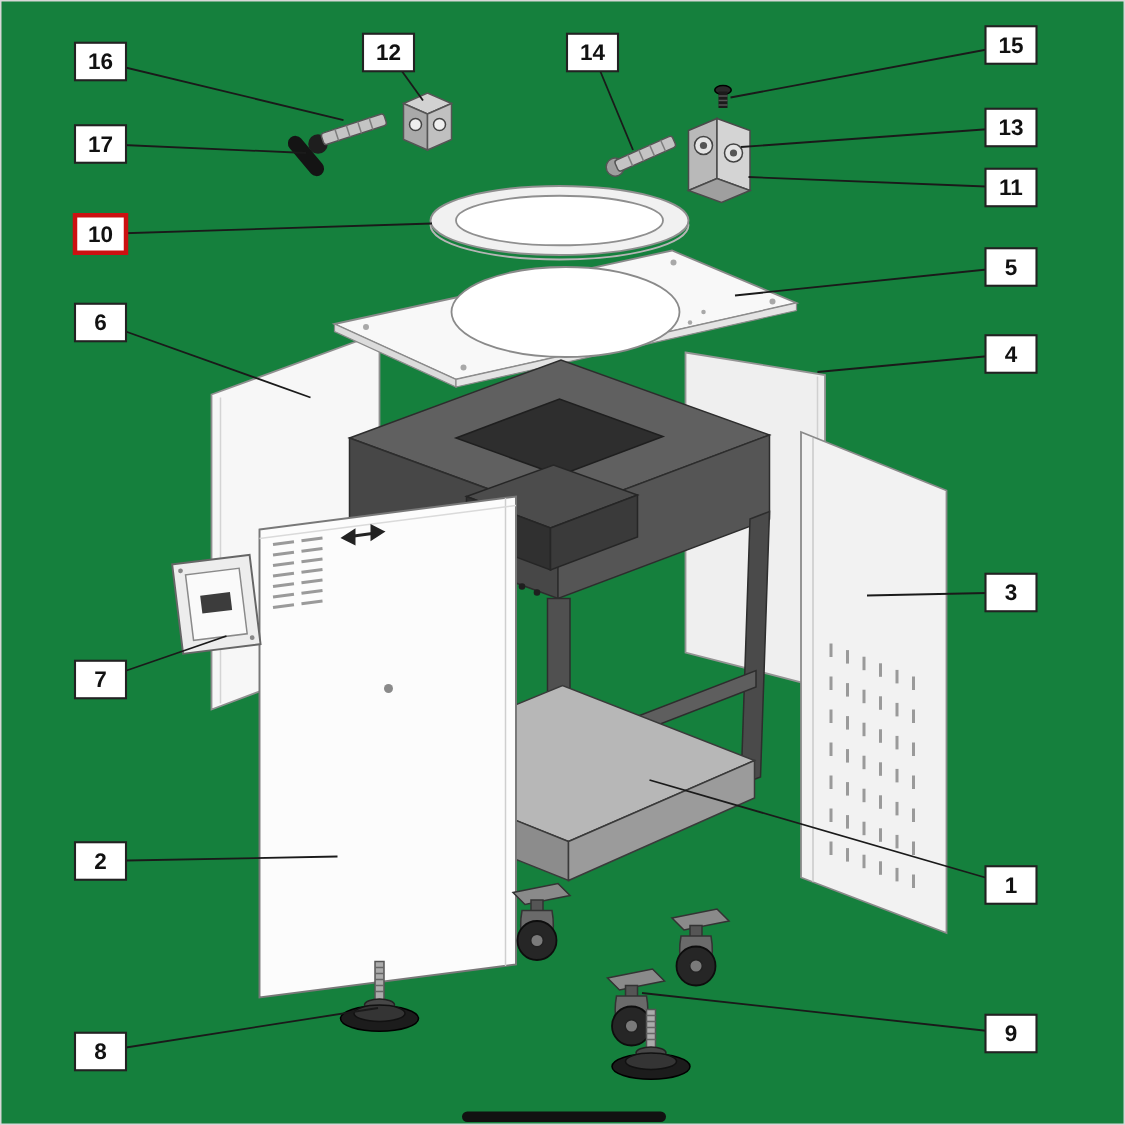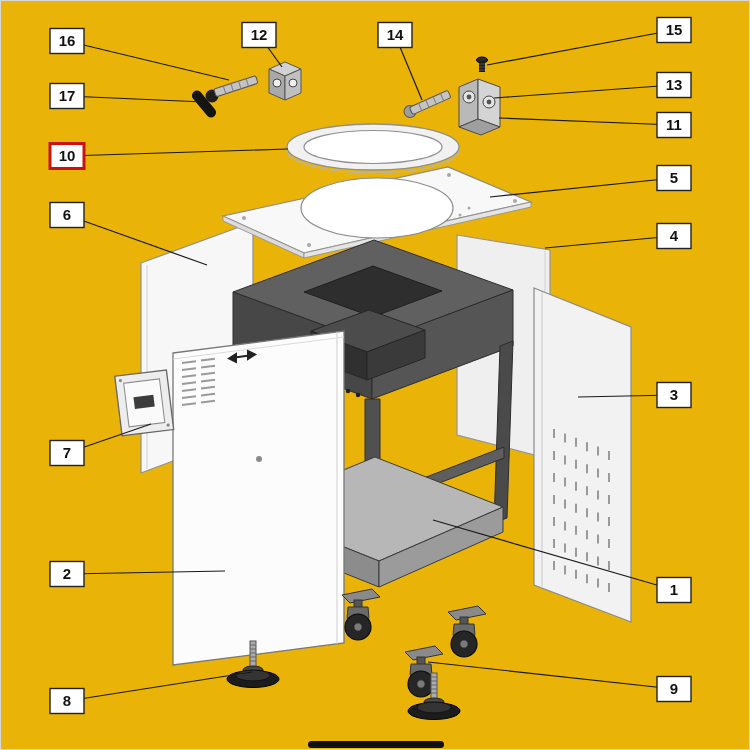--- a/index.html
+++ b/index.html
@@ -1,18 +1,18 @@
 <!DOCTYPE html>
 <html><head>
 <meta charset="utf-8">
 <style>
   html,body{margin:0;padding:0;background:#fff;}
   .page{
     width:750px;height:750px;box-sizing:border-box;position:relative;
-    background:#eab308;border:1px solid #d8d8d8;
+    background:#15803d;border:1px solid #d8d8d8;
     font-family:"Liberation Sans",sans-serif;overflow:hidden;
   }
   svg{display:block;}
   .callout-num{font:bold 15px "Liberation Sans",sans-serif;fill:#111111;}
 </style>
 </head>
 <body>
 
 <div class="page">
 <svg id="diagram-svg" width="750" height="750" viewBox="0 0 750 750">

